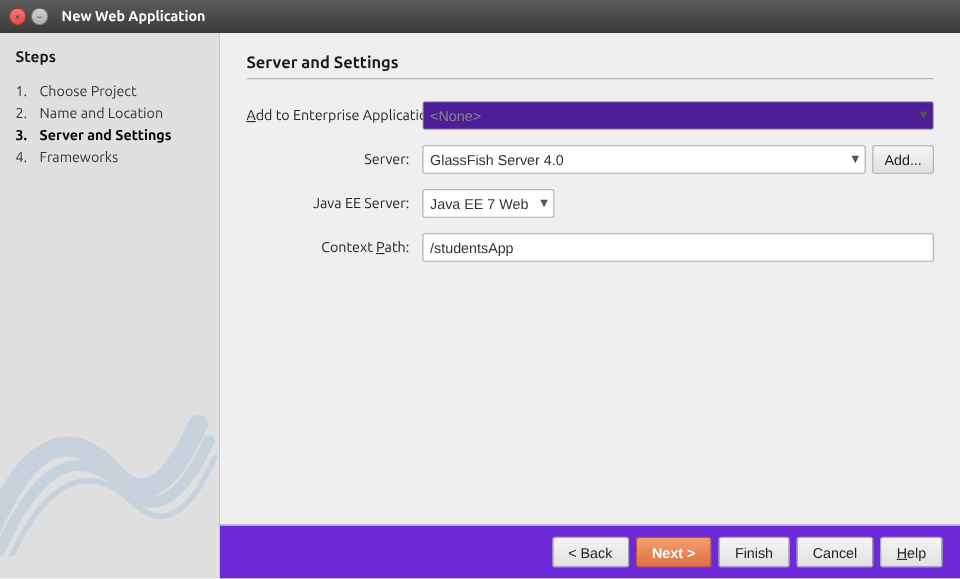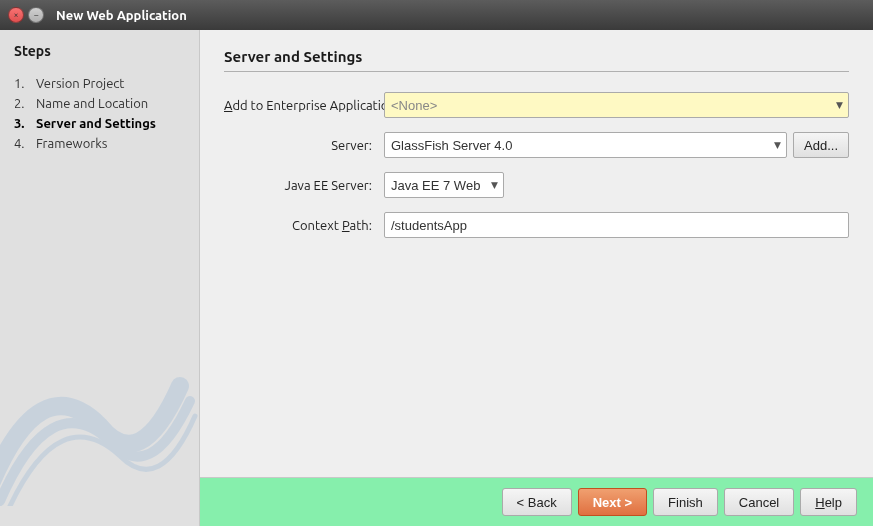--- a/index.html
+++ b/index.html
@@ -213,21 +213,21 @@
     
     .spacer { flex: 1; }
 
     
     .footer {
       display: flex;
       justify-content: flex-end;
       align-items: center;
       padding: 10px 16px;
       border-top: 1px solid #c8c8c8;
-      background: #86efac;
+      background: #6d28d9;
       gap: 6px;
     }
     .footer-btn {
       height: 28px;
       padding: 0 14px;
       font-size: 13px;
       cursor: pointer;
       border-radius: 3px;
       border: 1px solid #aaa;
       background: linear-gradient(to bottom, #f5f5f5, #e0e0e0);
@@ -243,21 +243,21 @@
 
     
     .none-select-wrapper {
       flex: 1;
       position: relative;
     }
     .none-select-wrapper select {
       width: 100%;
       height: 26px;
       border: 1px solid #aaa;
-      background: #fef9c3;
+      background: #4c1d95;
       padding: 2px 22px 2px 6px;
       font-size: 13px;
       color: #888;
       appearance: none;
       -webkit-appearance: none;
       border-radius: 2px;
     }
     .none-select-wrapper::after {
       content: '▼';
       font-size: 9px;
@@ -284,21 +284,21 @@
   <span class="title-bar-text">New Web Application</span>
 </div>
 
 <div class="dialog-body">
 
   <div class="sidebar">
     <div class="sidebar-title">Steps</div>
     <ul class="sidebar-steps">
       <li>
         <span class="step-num">1.</span>
-        <span>Version Project</span>
+        <span>Choose Project</span>
       </li>
       <li>
         <span class="step-num">2.</span>
         <span>Name and Location</span>
       </li>
       <li class="active">
         <span class="step-num">3.</span>
         <span>Server and Settings</span>
       </li>
       <li>

